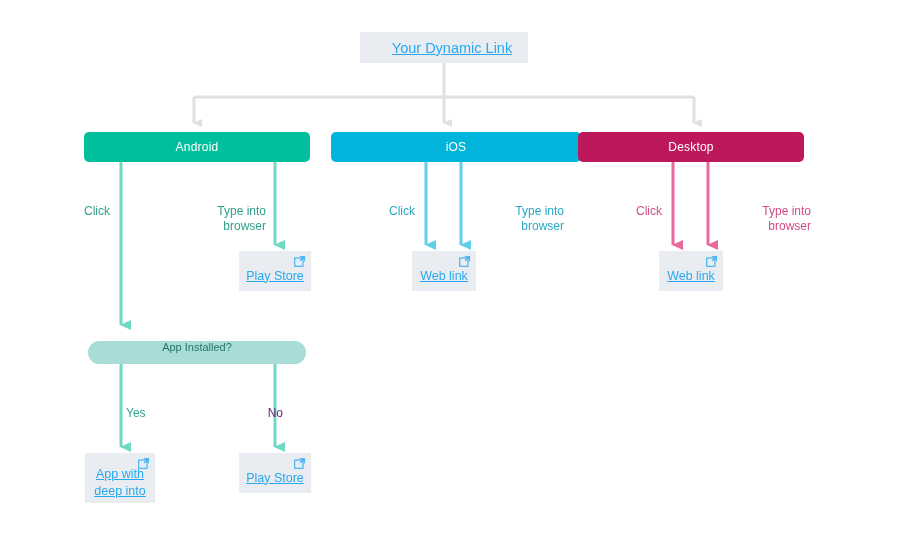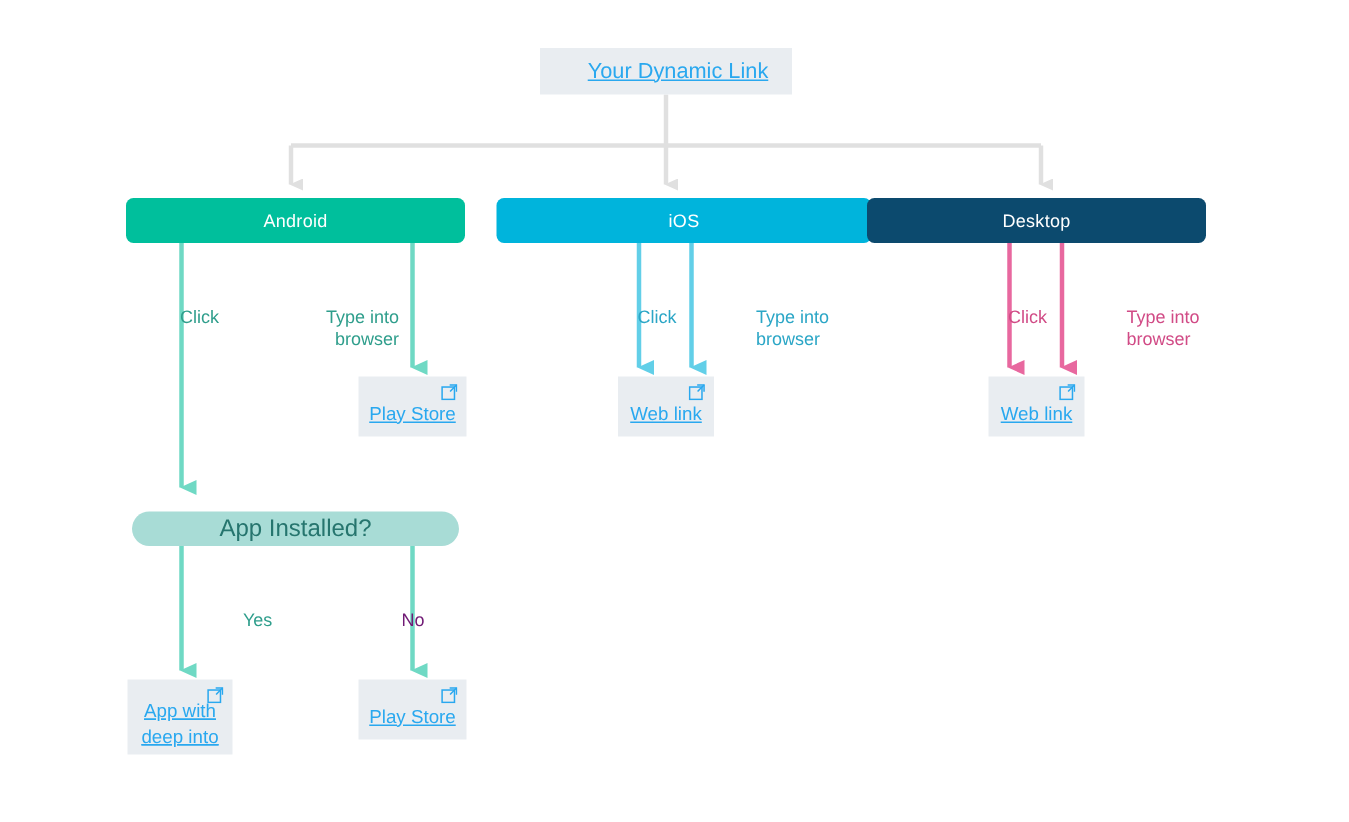--- a/index.html
+++ b/index.html
@@ -61,24 +61,24 @@
     top: 5px;
     right: 6px;
     width: 11px;
     height: 11px;
   }
   .decision-pill {
     position: absolute;
     background: #a8dcd6;
     border-radius: 14px;
     display: flex;
-    align-items: center;
+    align-items: flex-start;
     justify-content: center;
     color: #26756e;
-    font-size: 16px;
+    font-size: 11px;
     box-sizing: border-box;
   }
   .root-box {
     position: absolute;
     background: #e9edf1;
     display: flex;
     align-items: center;
     justify-content: center;
     box-sizing: border-box;
     padding-left: 16px;
@@ -89,21 +89,21 @@
     text-decoration: underline;
     cursor: pointer;
   }
   .edge-label {
     position: absolute;
     font-size: 12px;
     line-height: 15px;
     white-space: pre-line;
   }
   .lbl-right { text-align: right; }
-  .lbl-left { text-align: left; margin-left: 36px; }
+  .lbl-left { text-align: right; }
 </style>
 </head>
 <body>
 
 <svg id="flow" viewBox="0 0 899 548" xmlns="http://www.w3.org/2000/svg">
   <defs>
     <marker id="ah-gray" markerWidth="10" markerHeight="10" refX="4" refY="8" orient="auto" markerUnits="userSpaceOnUse">
       <path d="M0,0 L8,0 L4,9 z" fill="#e0e0e0"></path>
     </marker>
     <marker id="ah-green" markerWidth="12" markerHeight="12" refX="5" refY="10" orient="auto" markerUnits="userSpaceOnUse">
@@ -148,21 +148,21 @@
 </div>
 
 <div class="node-box platform-box" style="left:84px; top:132px; width:226px; height:30px; background:#00bf9c;">
   <span>Android</span>
 </div>
 
 <div class="node-box platform-box" style="left:331px; top:132px; width:250px; height:30px; background:#00b4dc;">
   <span>iOS</span>
 </div>
 
-<div class="node-box platform-box" style="left:578px; top:132px; width:226px; height:30px; background:#0c4a6e;">
+<div class="node-box platform-box" style="left:578px; top:132px; width:226px; height:30px; background:#be185d;">
   <span>Desktop</span>
 </div>
 
 <div class="edge-label lbl-left" style="left:84px; top:189px; color:#2f9e8c;">
   <span>Click</span>
 </div>
 <div class="edge-label lbl-right" style="left:170px; top:189px; width:96px; color:#2f9e8c;">
   <span>Type into
 browser</span>
 </div>

